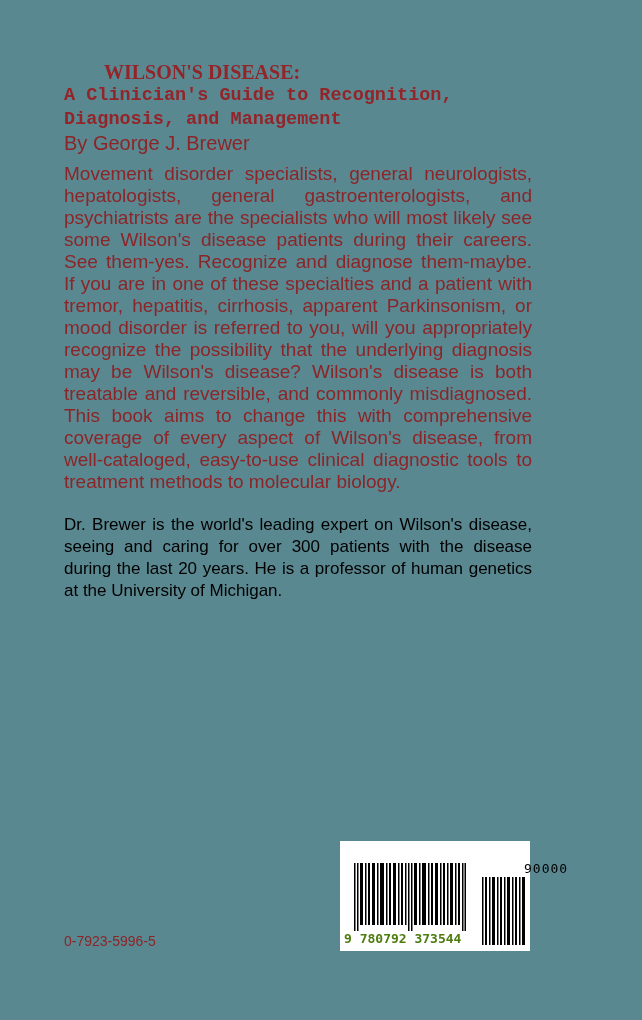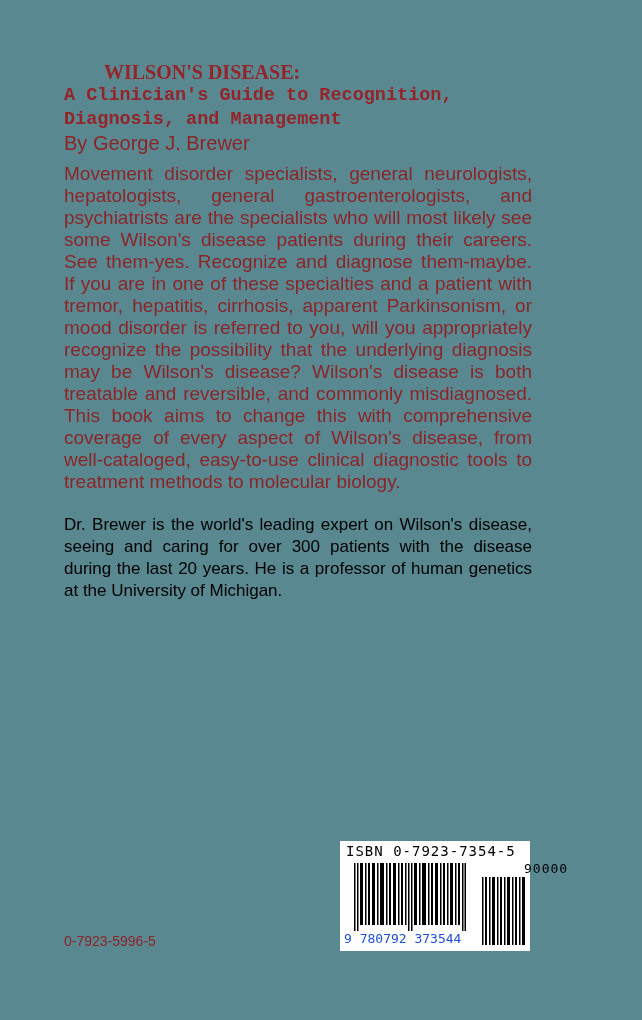--- a/index.html
+++ b/index.html
@@ -11,34 +11,33 @@
   .subtitle { position:absolute; left:64px; top:84px; width:470px; font-family:Liberation Mono, monospace; font-weight:bold; font-size:18.5px; color:#932429; line-height:24px; }
   .author { position:absolute; left:64px; top:132px; font-size:20px; color:#8b2528; }
   .body1 { position:absolute; left:64px; top:163px; width:468px; font-size:19px; line-height:22px; text-align:justify; color:#8b2528; }
   .body2 { position:absolute; left:64px; top:489px; width:468px; font-size:17px; line-height:22px; text-align:justify; color:#000000;margin-top:25px; }
   .isbn-bottom { position:absolute; left:64px; top:933px; font-size:14px; color:#8b2528; }
   .barcode-box { position:absolute; left:340px; top:841px; width:190px; height:110px; background:#fff; }
   .bc-isbn { position:absolute; left:6px; top:2px; font-family:"DejaVu Sans Mono", monospace; font-size:14px; color:#000; letter-spacing:1px; }
   .bc-addon { position:absolute; left:140px; top:20px; font-family:"DejaVu Sans Mono", monospace; font-size:13px; color:#000; letter-spacing:1px;margin-left:44px; }
   .bc-main { position:absolute; left:14px; top:22px; width:112px; height:68px; }
   .bc-add { position:absolute; left:142px; top:36px; width:44px; height:68px; }
-  .bc-digits { position:absolute; left:4px; top:90px; font-family:"DejaVu Sans Mono", monospace; font-size:13px; color:#1d4ed8; }
+  .bc-digits { position:absolute; left:4px; top:90px; font-family:"DejaVu Sans Mono", monospace; font-size:13px; color:#4d7c0f;font-weight:bold; }
 </style>
 </head>
 <body>
 
 <div class="title">WILSON'S DISEASE:</div>
 <div class="subtitle">A Clinician's Guide to Recognition, Diagnosis, and Management</div>
 <div class="author">By George J. Brewer</div>
 
 <div class="body1">Movement disorder specialists, general neurologists, hepatologists, general gastroenterologists, and psychiatrists are the specialists who will most likely see some Wilson's disease patients during their careers. See them-yes. Recognize and diagnose them-maybe. If you are in one of these specialties and a patient with tremor, hepatitis, cirrhosis, apparent Parkinsonism, or mood disorder is referred to you, will you appropriately recognize the possibility that the underlying diagnosis may be Wilson's disease? Wilson's disease is both treatable and reversible, and commonly misdiagnosed. This book aims to change this with comprehensive coverage of every aspect of Wilson's disease, from well-cataloged, easy-to-use clinical diagnostic tools to treatment methods to molecular biology.</div>
 <div class="body2">Dr. Brewer is the world's leading expert on Wilson's disease, seeing and caring for over 300 patients with the disease during the last 20 years. He is a professor of human genetics at the University of Michigan.</div>
 
 <div class="barcode-box">
-  <div class="bc-isbn">ISBN 0-7923-7354-5</div>
   <div class="bc-addon">90000</div>
   <svg class="bc-main" viewBox="0 0 112 68" preserveAspectRatio="none">
     <g fill="#000">
       <rect x="0" y="0" width="1.5" height="68"></rect>
         <rect x="3" y="0" width="1.5" height="68"></rect>
       <rect x="6" y="0" width="3" height="62"></rect>
         <rect x="11" y="0" width="1.5" height="62"></rect>
       <rect x="14" y="0" width="2" height="62"></rect>
         <rect x="18" y="0" width="3" height="62"></rect>
       <rect x="23" y="0" width="1.5" height="62"></rect>

